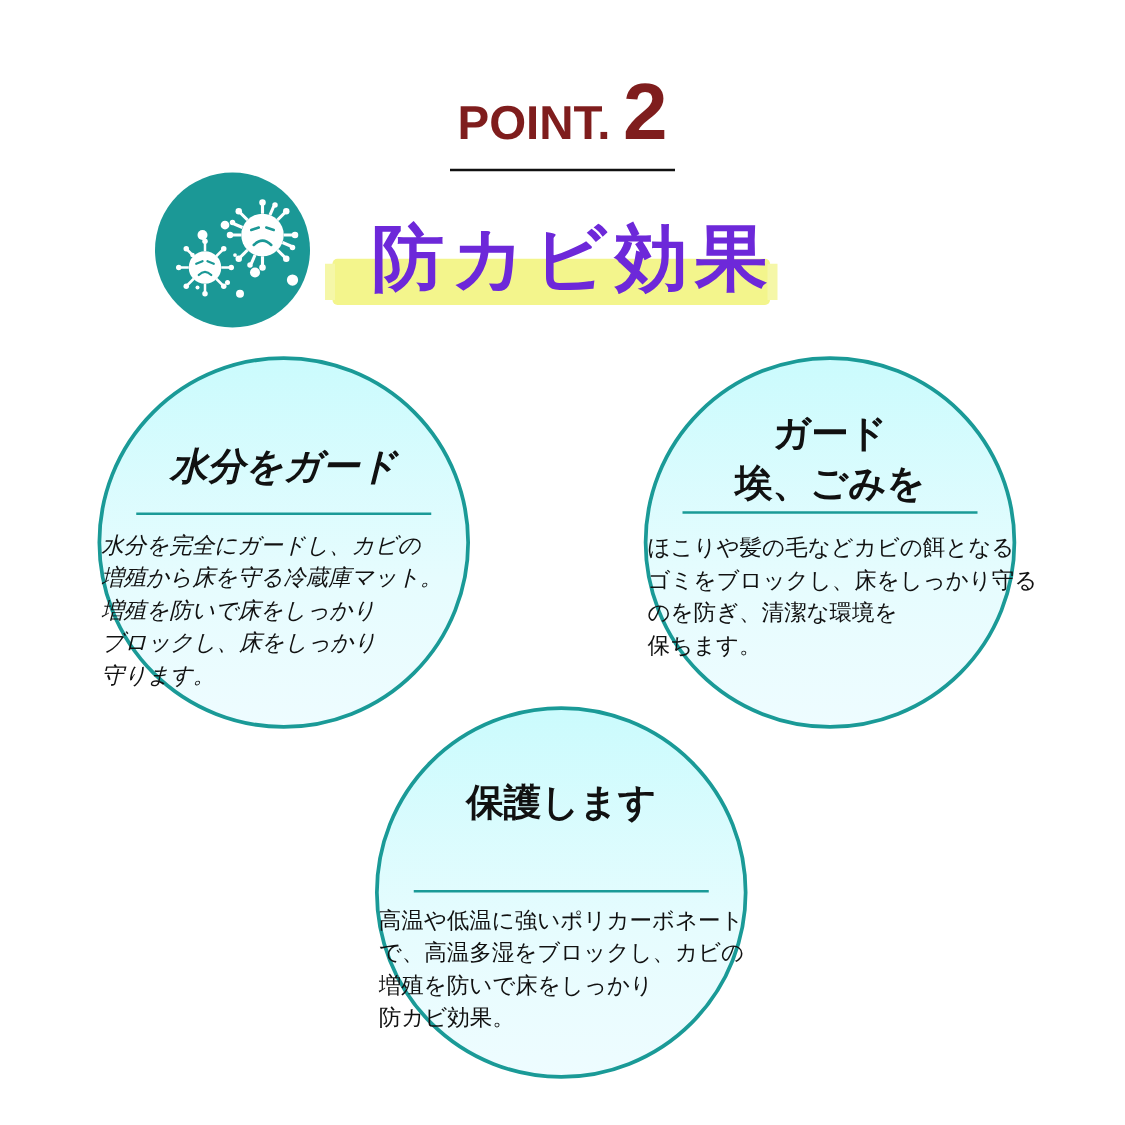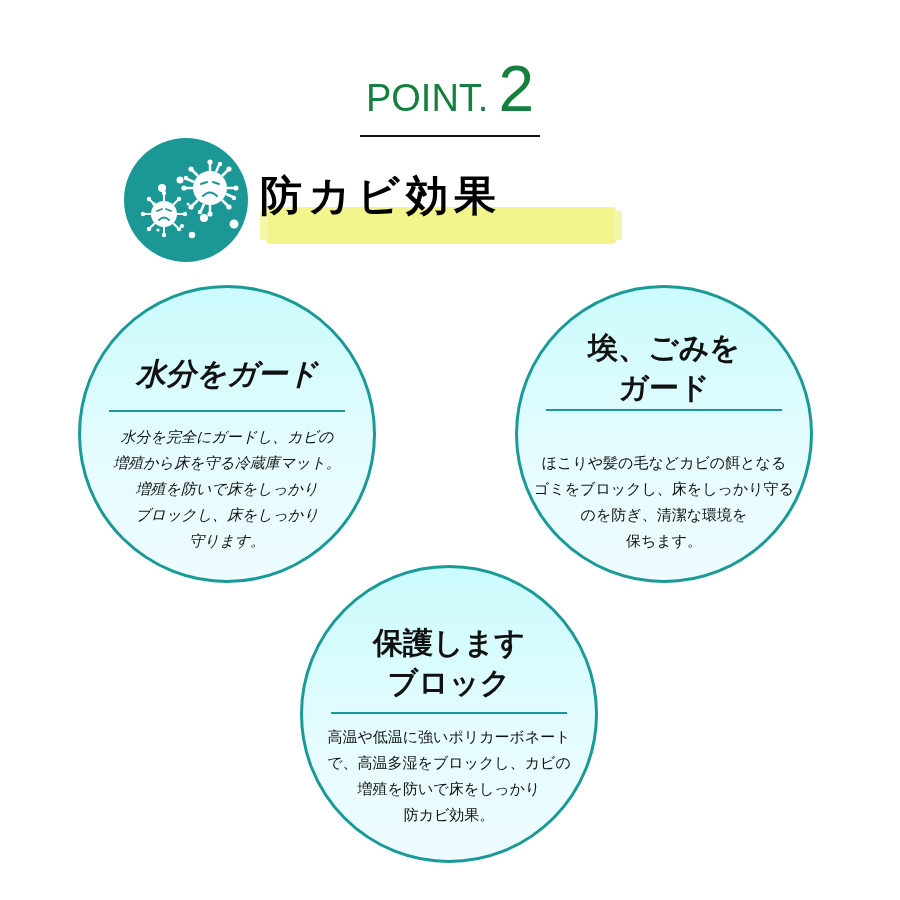--- a/index.html
+++ b/index.html
@@ -1,21 +1,21 @@
 <!DOCTYPE html>
 <html><head>
 <meta charset="utf-8">
 <style>
   * { margin: 0; padding: 0; box-sizing: border-box; }
   html, body { width: 900px; height: 900px; background: #ffffff; overflow: hidden; }
   body { position: relative; font-family: "DejaVu Sans", "Liberation Sans", sans-serif; color: #111; }
 
   .point-heading {
     position: absolute; left: 0; top: 52px; width: 900px; text-align: center;
-    color: #15803d; font-family: "Liberation Sans", "DejaVu Sans", sans-serif; font-weight: normal;
+    color: #7f1d1d; font-family: "Liberation Sans", "DejaVu Sans", sans-serif; font-weight: bold;
     white-space: nowrap;
   }
   .point-heading .point-label { font-size: 38px; letter-spacing: 0px; vertical-align: baseline; }
   .point-heading .point-number { font-size: 64px; margin-left: 10px; vertical-align: baseline; }
 
   .rule {
     position: absolute; left: 360px; top: 135px; width: 180px; height: 2px; background: #111;
   }
 
   .virus-badge {
@@ -30,52 +30,52 @@
     border-radius: 4px;
     filter: blur(0.4px);
   }
   .highlight::before, .highlight::after {
     content: ""; position: absolute; top: 4px; bottom: 4px; width: 8px; background: #f5f7a8;
   }
   .highlight::before { left: -6px; }
   .highlight::after { right: -6px; }
 
   .main-title {
-    position: absolute; left: 260px; top: 168px; width: 360px; text-align: left;
-    font-size: 42px; font-weight: bold; letter-spacing: 6px; color: #000000;
+    position: absolute; left: 260px; top: 168px; width: 360px; text-align: right;
+    font-size: 58px; font-weight: bold; letter-spacing: 6px; color: #6d28d9;
     white-space: nowrap;
   }
 
   .feature {
     position: absolute; width: 298px; height: 298px; border-radius: 50%;
     border: 3px solid #1a9a97;
     background: linear-gradient(180deg, #cbfbfd 0%, #e6fcfe 60%, #eefcff 100%);
   }
   .feature .f-title {
     position: absolute; left: 0; width: 100%; text-align: center;
     font-size: 30px; font-weight: bold; line-height: 40px; color: #111; white-space: nowrap;
   }
   .feature .f-divider {
     position: absolute; height: 2px; width: 236px; left: 28px; background: #1a9a97;
   }
   .feature .f-body {
-    position: absolute; left: 0; width: 100%; text-align: center;
-    font-size: 15px; line-height: 26px; color: #111;
+    position: absolute; left: 0; width: 100%; text-align: left;
+    font-size: 18px; line-height: 26px; color: #111;
   }
   .feature .f-body span { display: block; white-space: nowrap; }
 
   #feature-water { left: 78px; top: 285px; font-style: italic; }
   #feature-water .f-title { top: 66px; }
   #feature-water .f-divider { top: 122px; }
   #feature-water .f-body { top: 136px; }
 
   #feature-dust { left: 515px; top: 285px; }
   #feature-dust .f-title { top: 40px; }
   #feature-dust .f-divider { top: 121px; }
-  #feature-dust .f-body { top: 138px; margin-top: 24px; }
+  #feature-dust .f-body { top: 138px; }
 
   #feature-humidity { left: 300px; top: 565px; }
   #feature-humidity .f-title { top: 55px; }
   #feature-humidity .f-divider { top: 144px; }
   #feature-humidity .f-body { top: 156px; }
 </style>
 </head>
 <body>
 
 <div class="point-heading">
@@ -181,36 +181,35 @@
     <span>水分を完全にガードし、カビの</span>
     <span>増殖から床を守る冷蔵庫マット。</span>
     <span>増殖を防いで床をしっかり</span>
     <span>ブロックし、床をしっかり</span>
     <span>守ります。</span>
   </div>
 </div>
 
 <div class="feature" id="feature-dust">
   <div class="f-title">
+    <span style="display:block">ガード</span>
     <span style="display:block">埃、ごみを</span>
-    <span style="display:block">ガード</span>
   </div>
   <div class="f-divider"></div>
   <div class="f-body">
     <span>ほこりや髪の毛などカビの餌となる</span>
     <span>ゴミをブロックし、床をしっかり守る</span>
     <span>のを防ぎ、清潔な環境を</span>
     <span>保ちます。</span>
   </div>
 </div>
 
 <div class="feature" id="feature-humidity">
   <div class="f-title">
     <span style="display:block">保護します</span>
-    <span style="display:block">ブロック</span>
   </div>
   <div class="f-divider"></div>
   <div class="f-body">
     <span>高温や低温に強いポリカーボネート</span>
     <span>で、高温多湿をブロックし、カビの</span>
     <span>増殖を防いで床をしっかり</span>
     <span>防カビ効果。</span>
   </div>
 </div>
 

